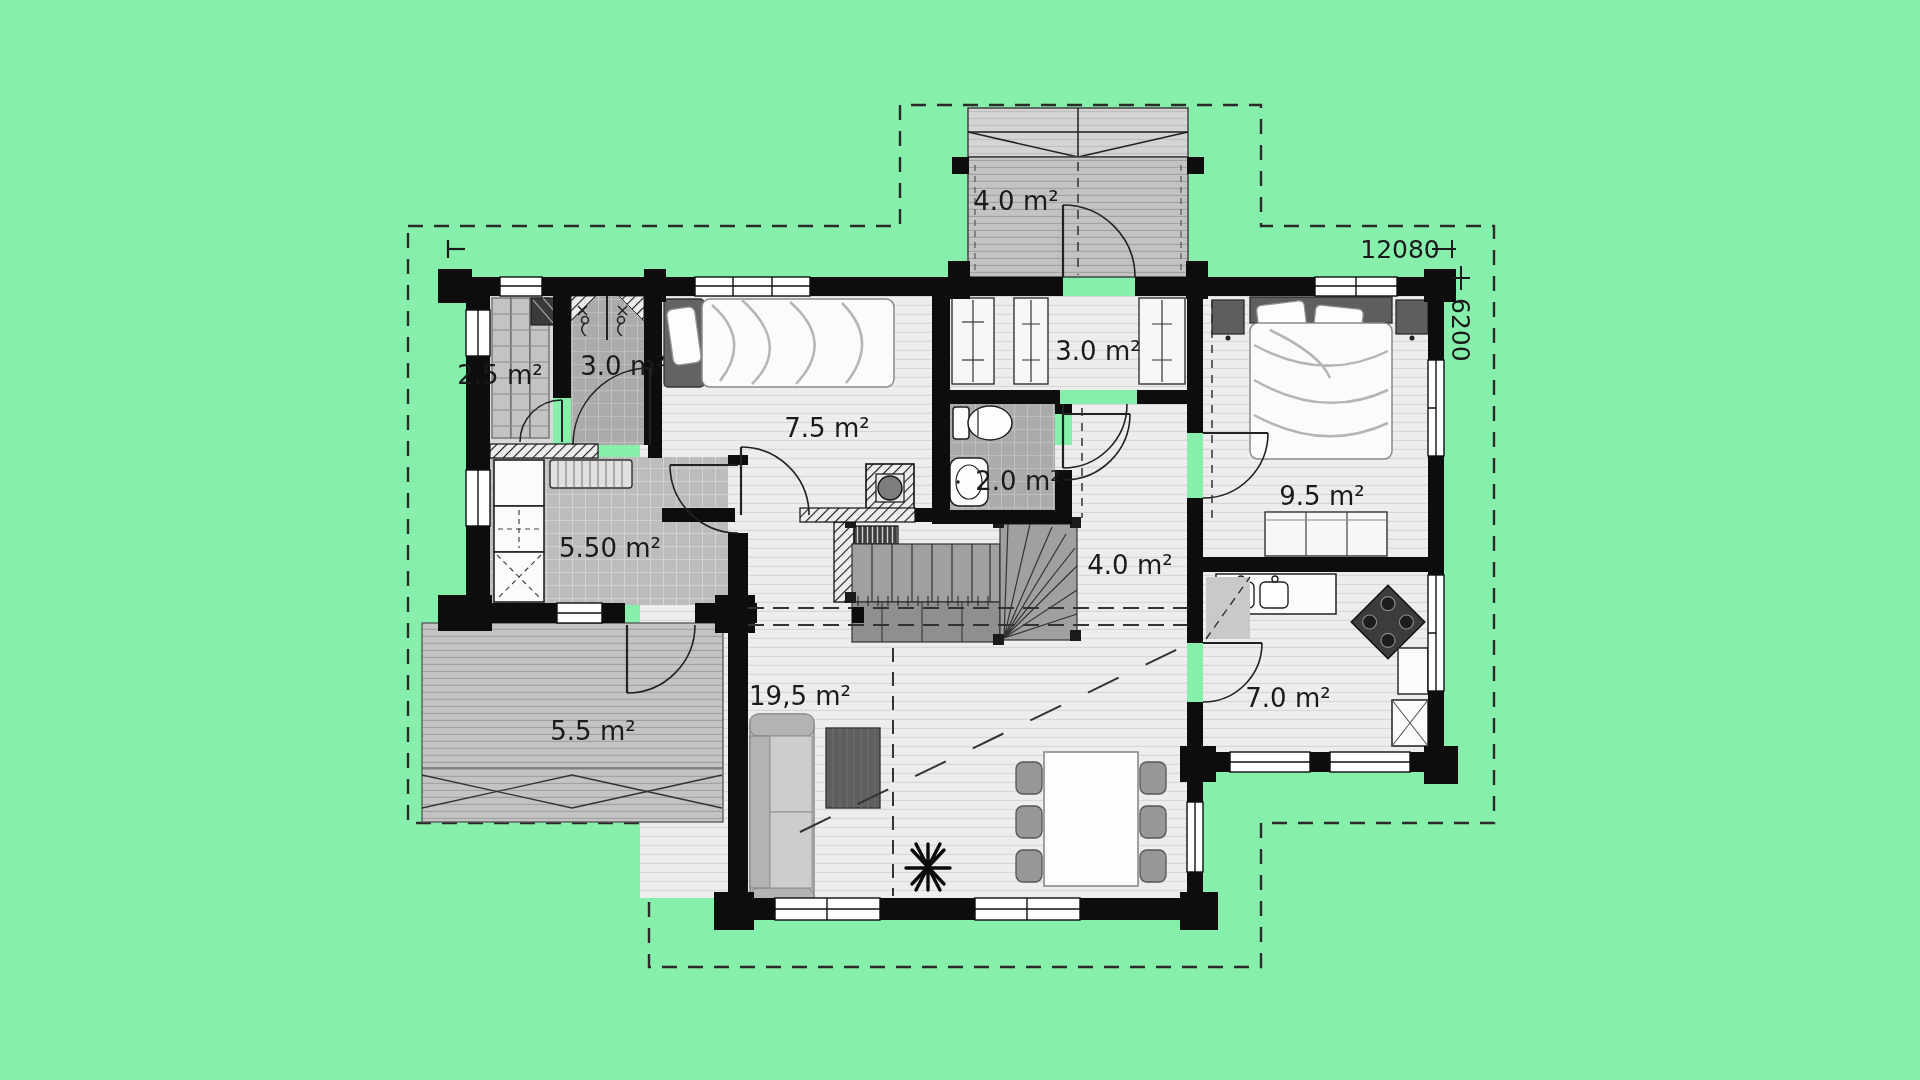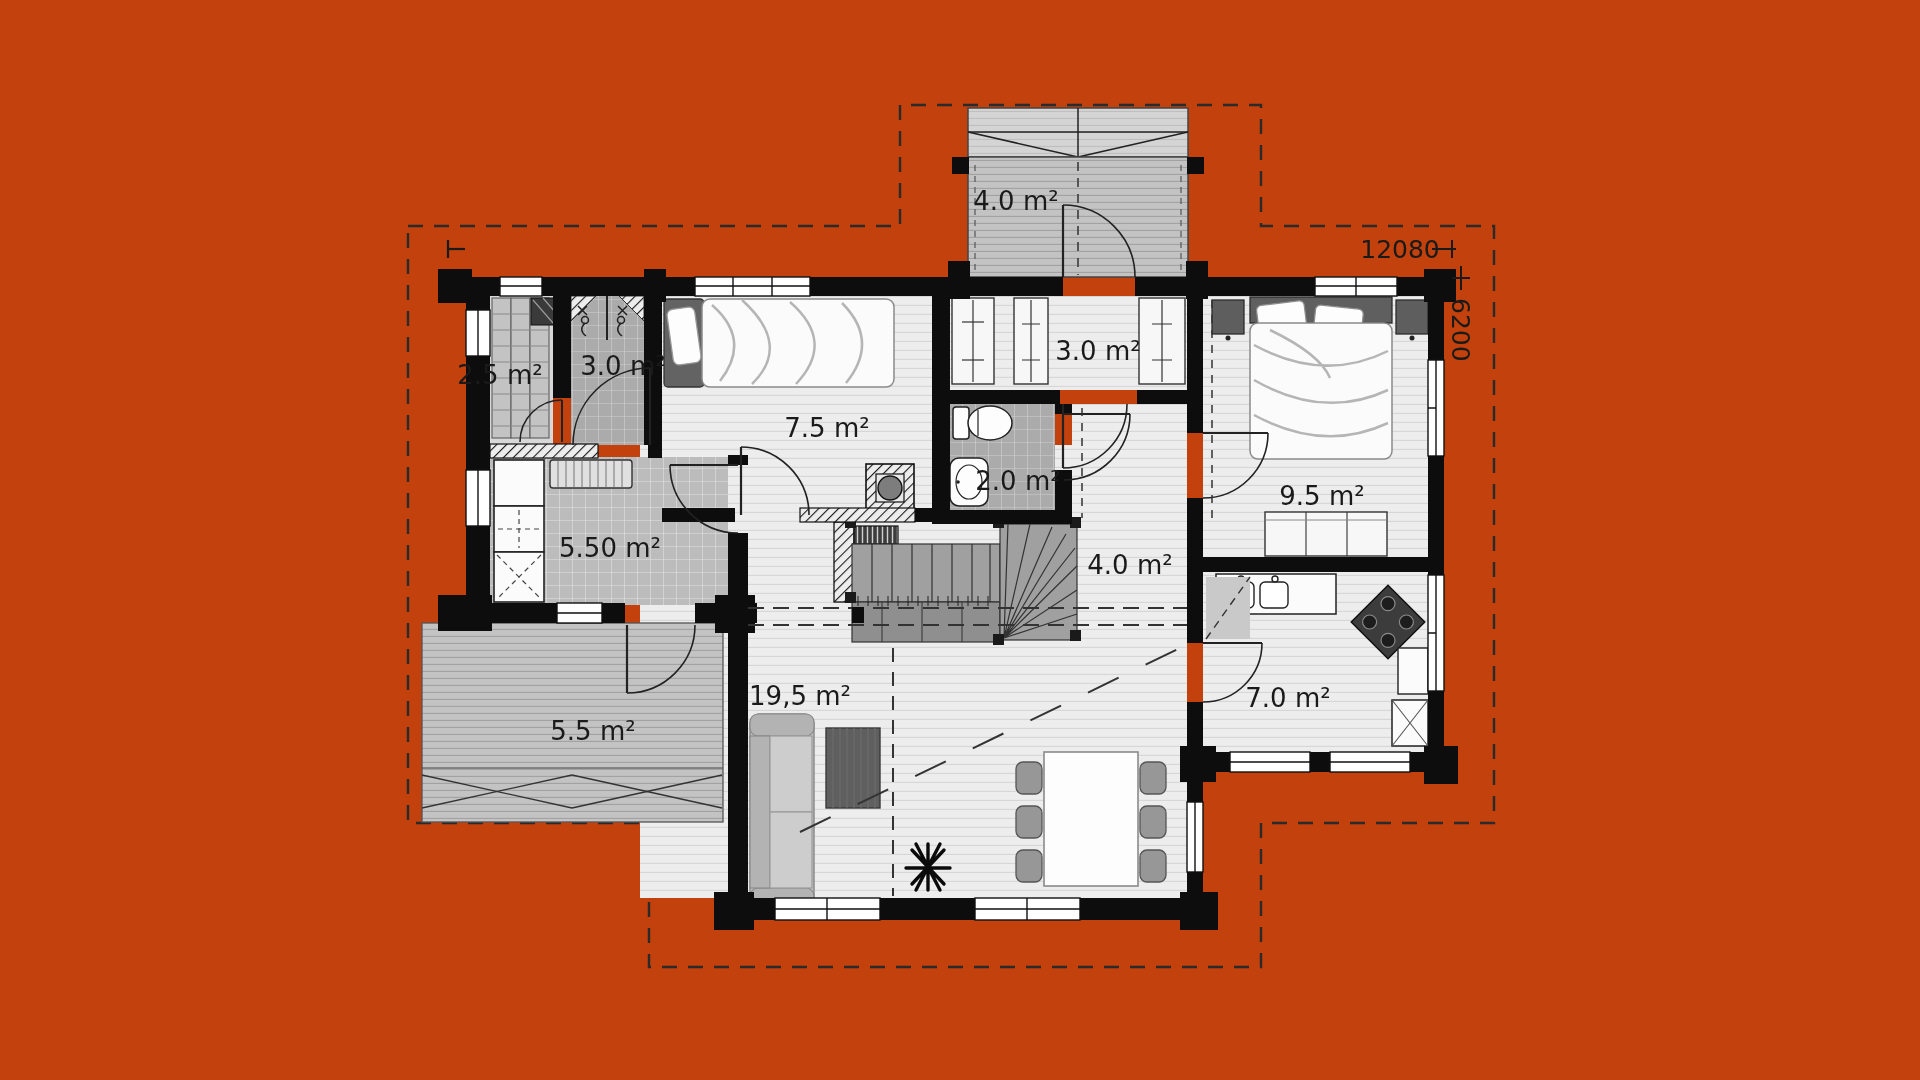--- a/index.html
+++ b/index.html
@@ -1,17 +1,17 @@
 <!DOCTYPE html>
 <html><head>
 <meta charset="utf-8">
 <style>
   html,body{margin:0;padding:0;background:#ffffff;}
   body{width:1920px;height:1080px;overflow:hidden;font-family:"DejaVu Sans",sans-serif;}
-  .stage{position:relative;width:1920px;height:1080px;background:#c2410c;}
+  .stage{position:relative;width:1920px;height:1080px;background:#86efac;}
   svg{position:absolute;left:0;top:0;}
   text{font-family:"DejaVu Sans",sans-serif;fill:#1a1a1a;}
   .room-label{font-size:26px;}
   .dim-label{font-size:25px;}
 </style>
 </head>
 <body>
 
 <div class="stage">
 <svg width="1920" height="1080" viewBox="0 0 1920 1080">

